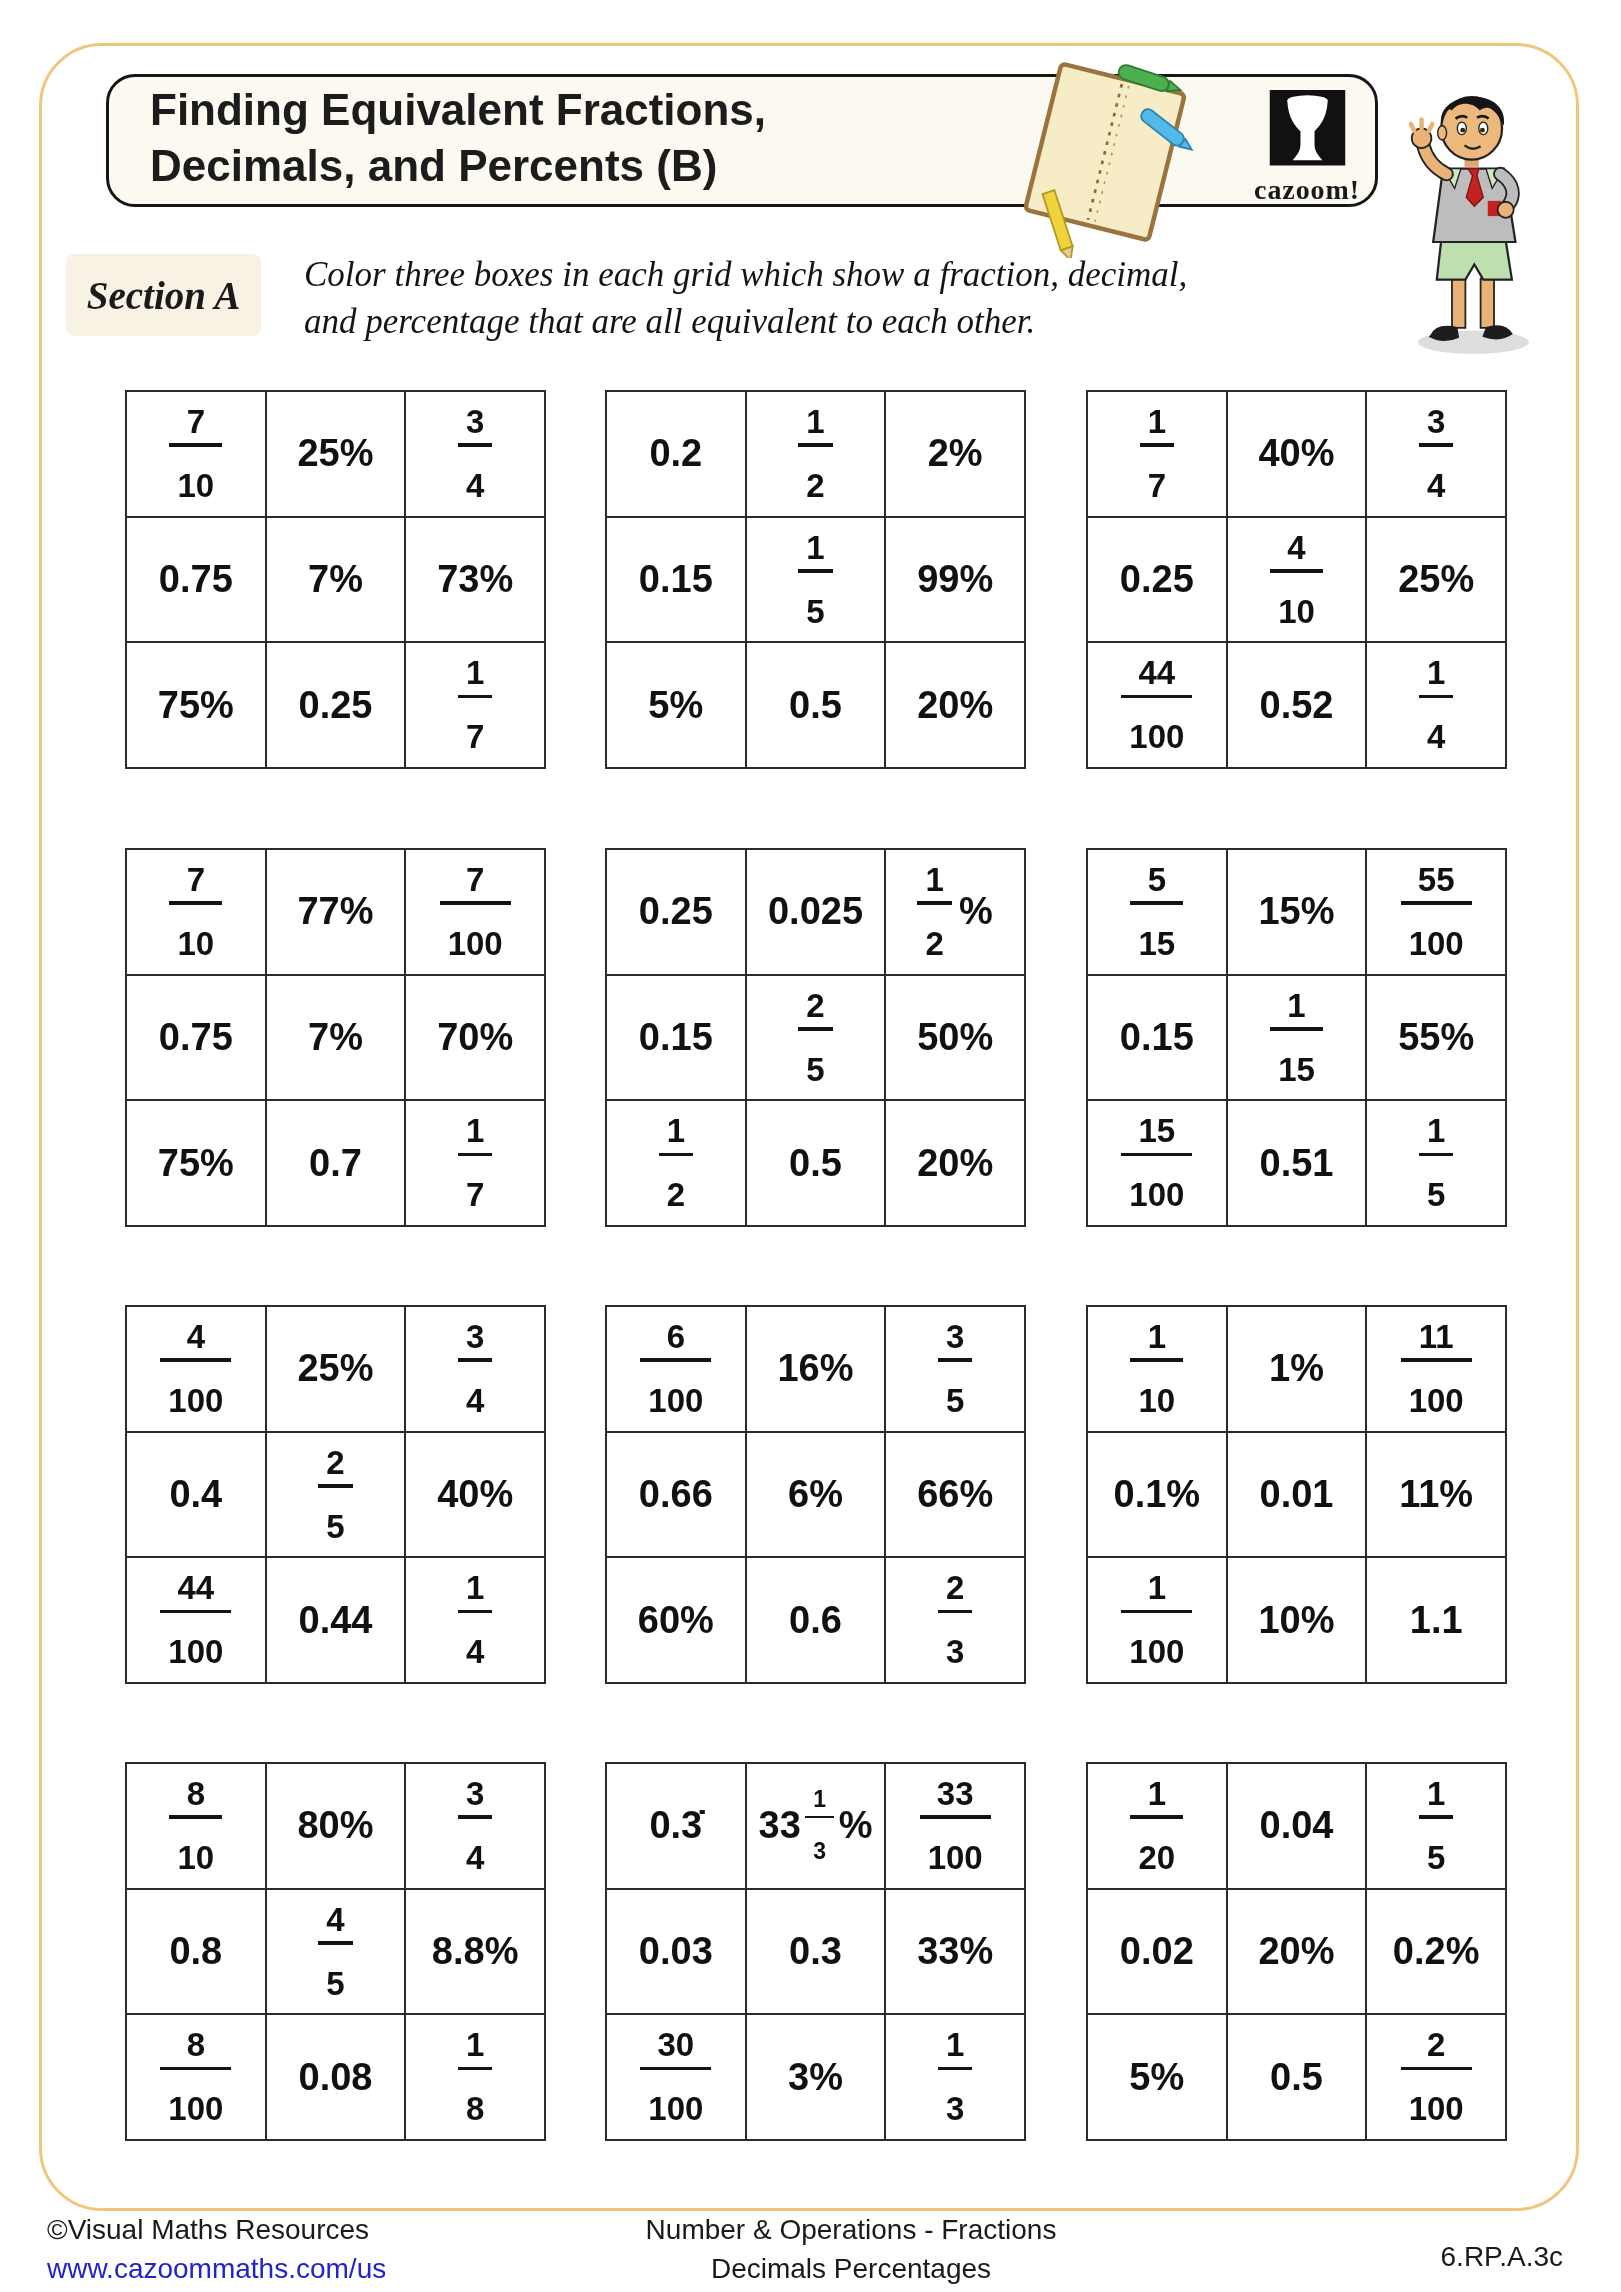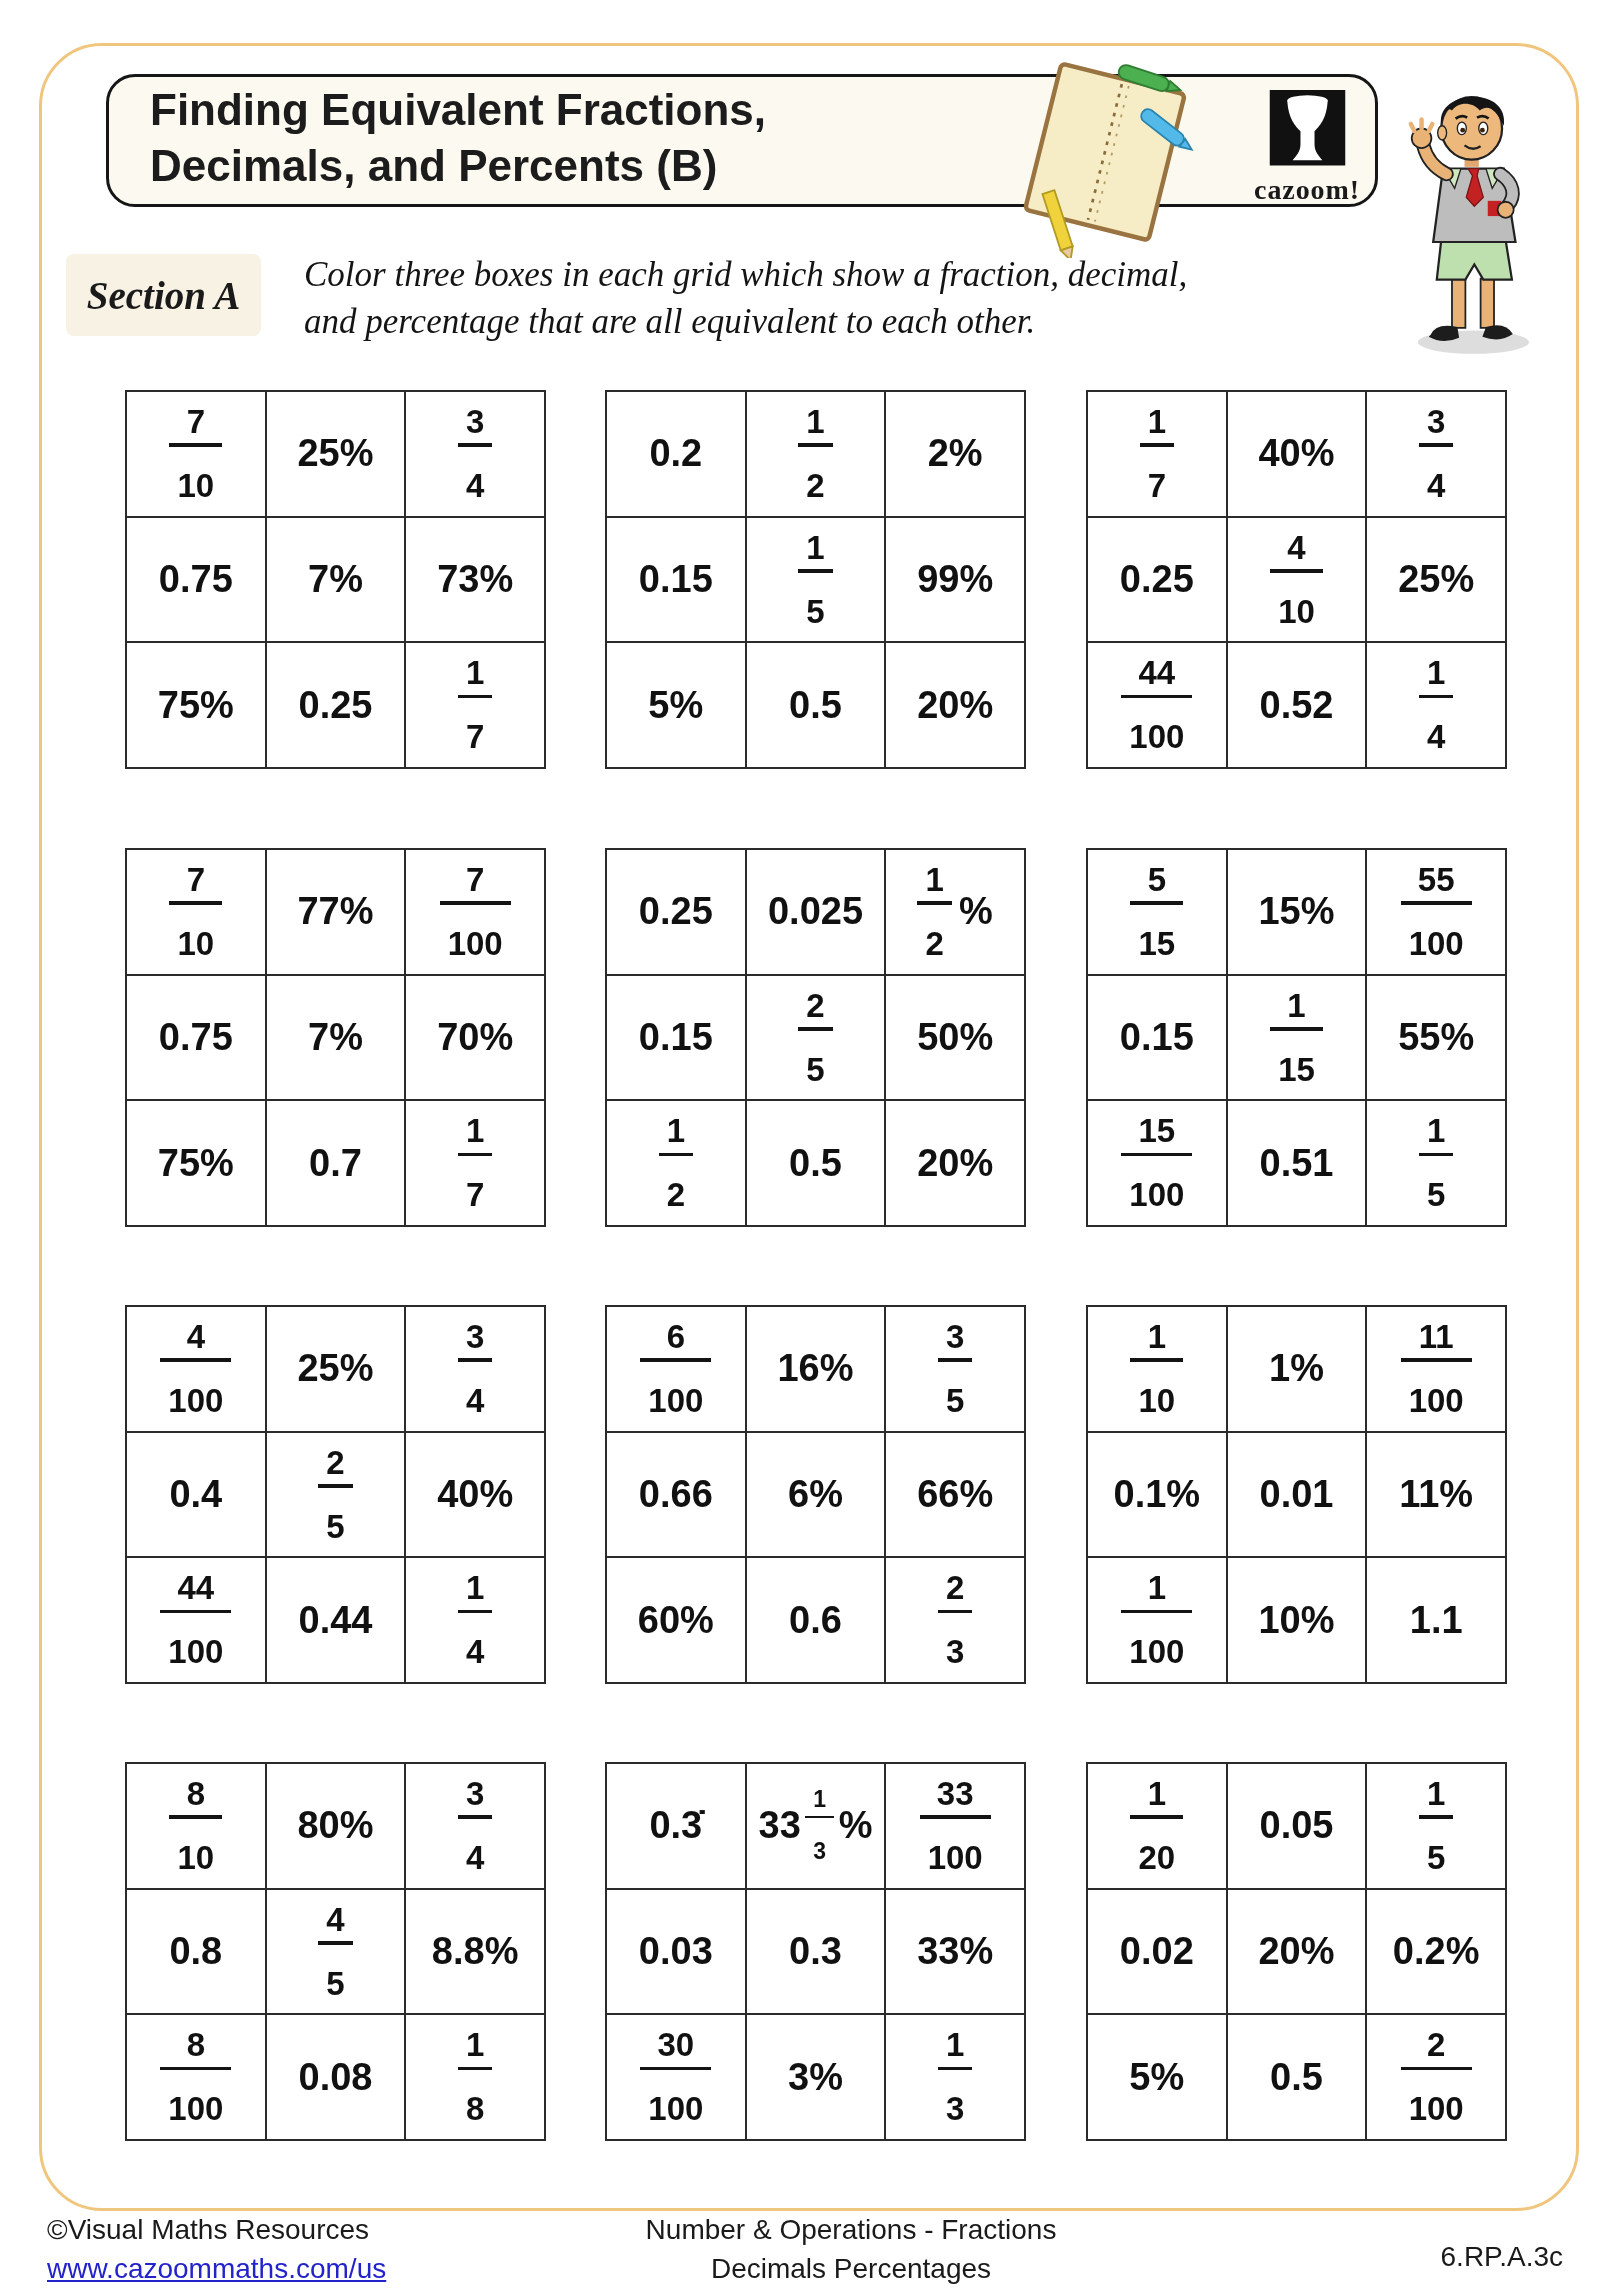--- a/index.html
+++ b/index.html
@@ -30,21 +30,21 @@
   .frac{display:inline-flex;flex-direction:column;align-items:center;font-size:33px;line-height:1.02;}
   .frac .num{padding:0 8px 4.5px;}
   .frac .bar{height:3.6px;background:#141414;align-self:stretch;}
   .frac .den{padding:22px 8px 0;}
   .frac.small{font-size:23px;}
   .frac.small .bar{height:2.7px;}
   .mixed{display:inline-flex;align-items:center;gap:4.5px;}
   .pct-after{margin-left:7.2px;}
   
   .footer-left{position:absolute;left:47px;top:2210px;font-size:28px;line-height:39px;}
-  .footer-link{color:#2323CB;text-decoration:underline;}
+  .footer-link{color:#2323CB;}
   .footer-center{position:absolute;left:448px;top:2210px;width:806px;text-align:center;
         font-size:28px;line-height:39px;}
   .footer-right{position:absolute;right:59px;top:2241px;font-size:28px;}
 </style>
 </head>
 <body>
 
 <div class="page">
   <div class="outer-border"></div>
 
@@ -499,21 +499,21 @@
         </div>
       </div>
       <div class="grid" style="left: 1086px; top: 1762px;">
         <div class="cell">
           <span class="frac">
             <span class="num">1</span>
             <span class="bar"></span>
             <span class="den">20</span>
           </span>
         </div>
-        <div class="cell">0.05</div>
+        <div class="cell">0.04</div>
         <div class="cell">
           <span class="frac">
             <span class="num">1</span>
             <span class="bar"></span>
             <span class="den">5</span>
           </span>
         </div>
         <div class="cell">0.02</div>
         <div class="cell">20%</div>
         <div class="cell">0.2%</div>

